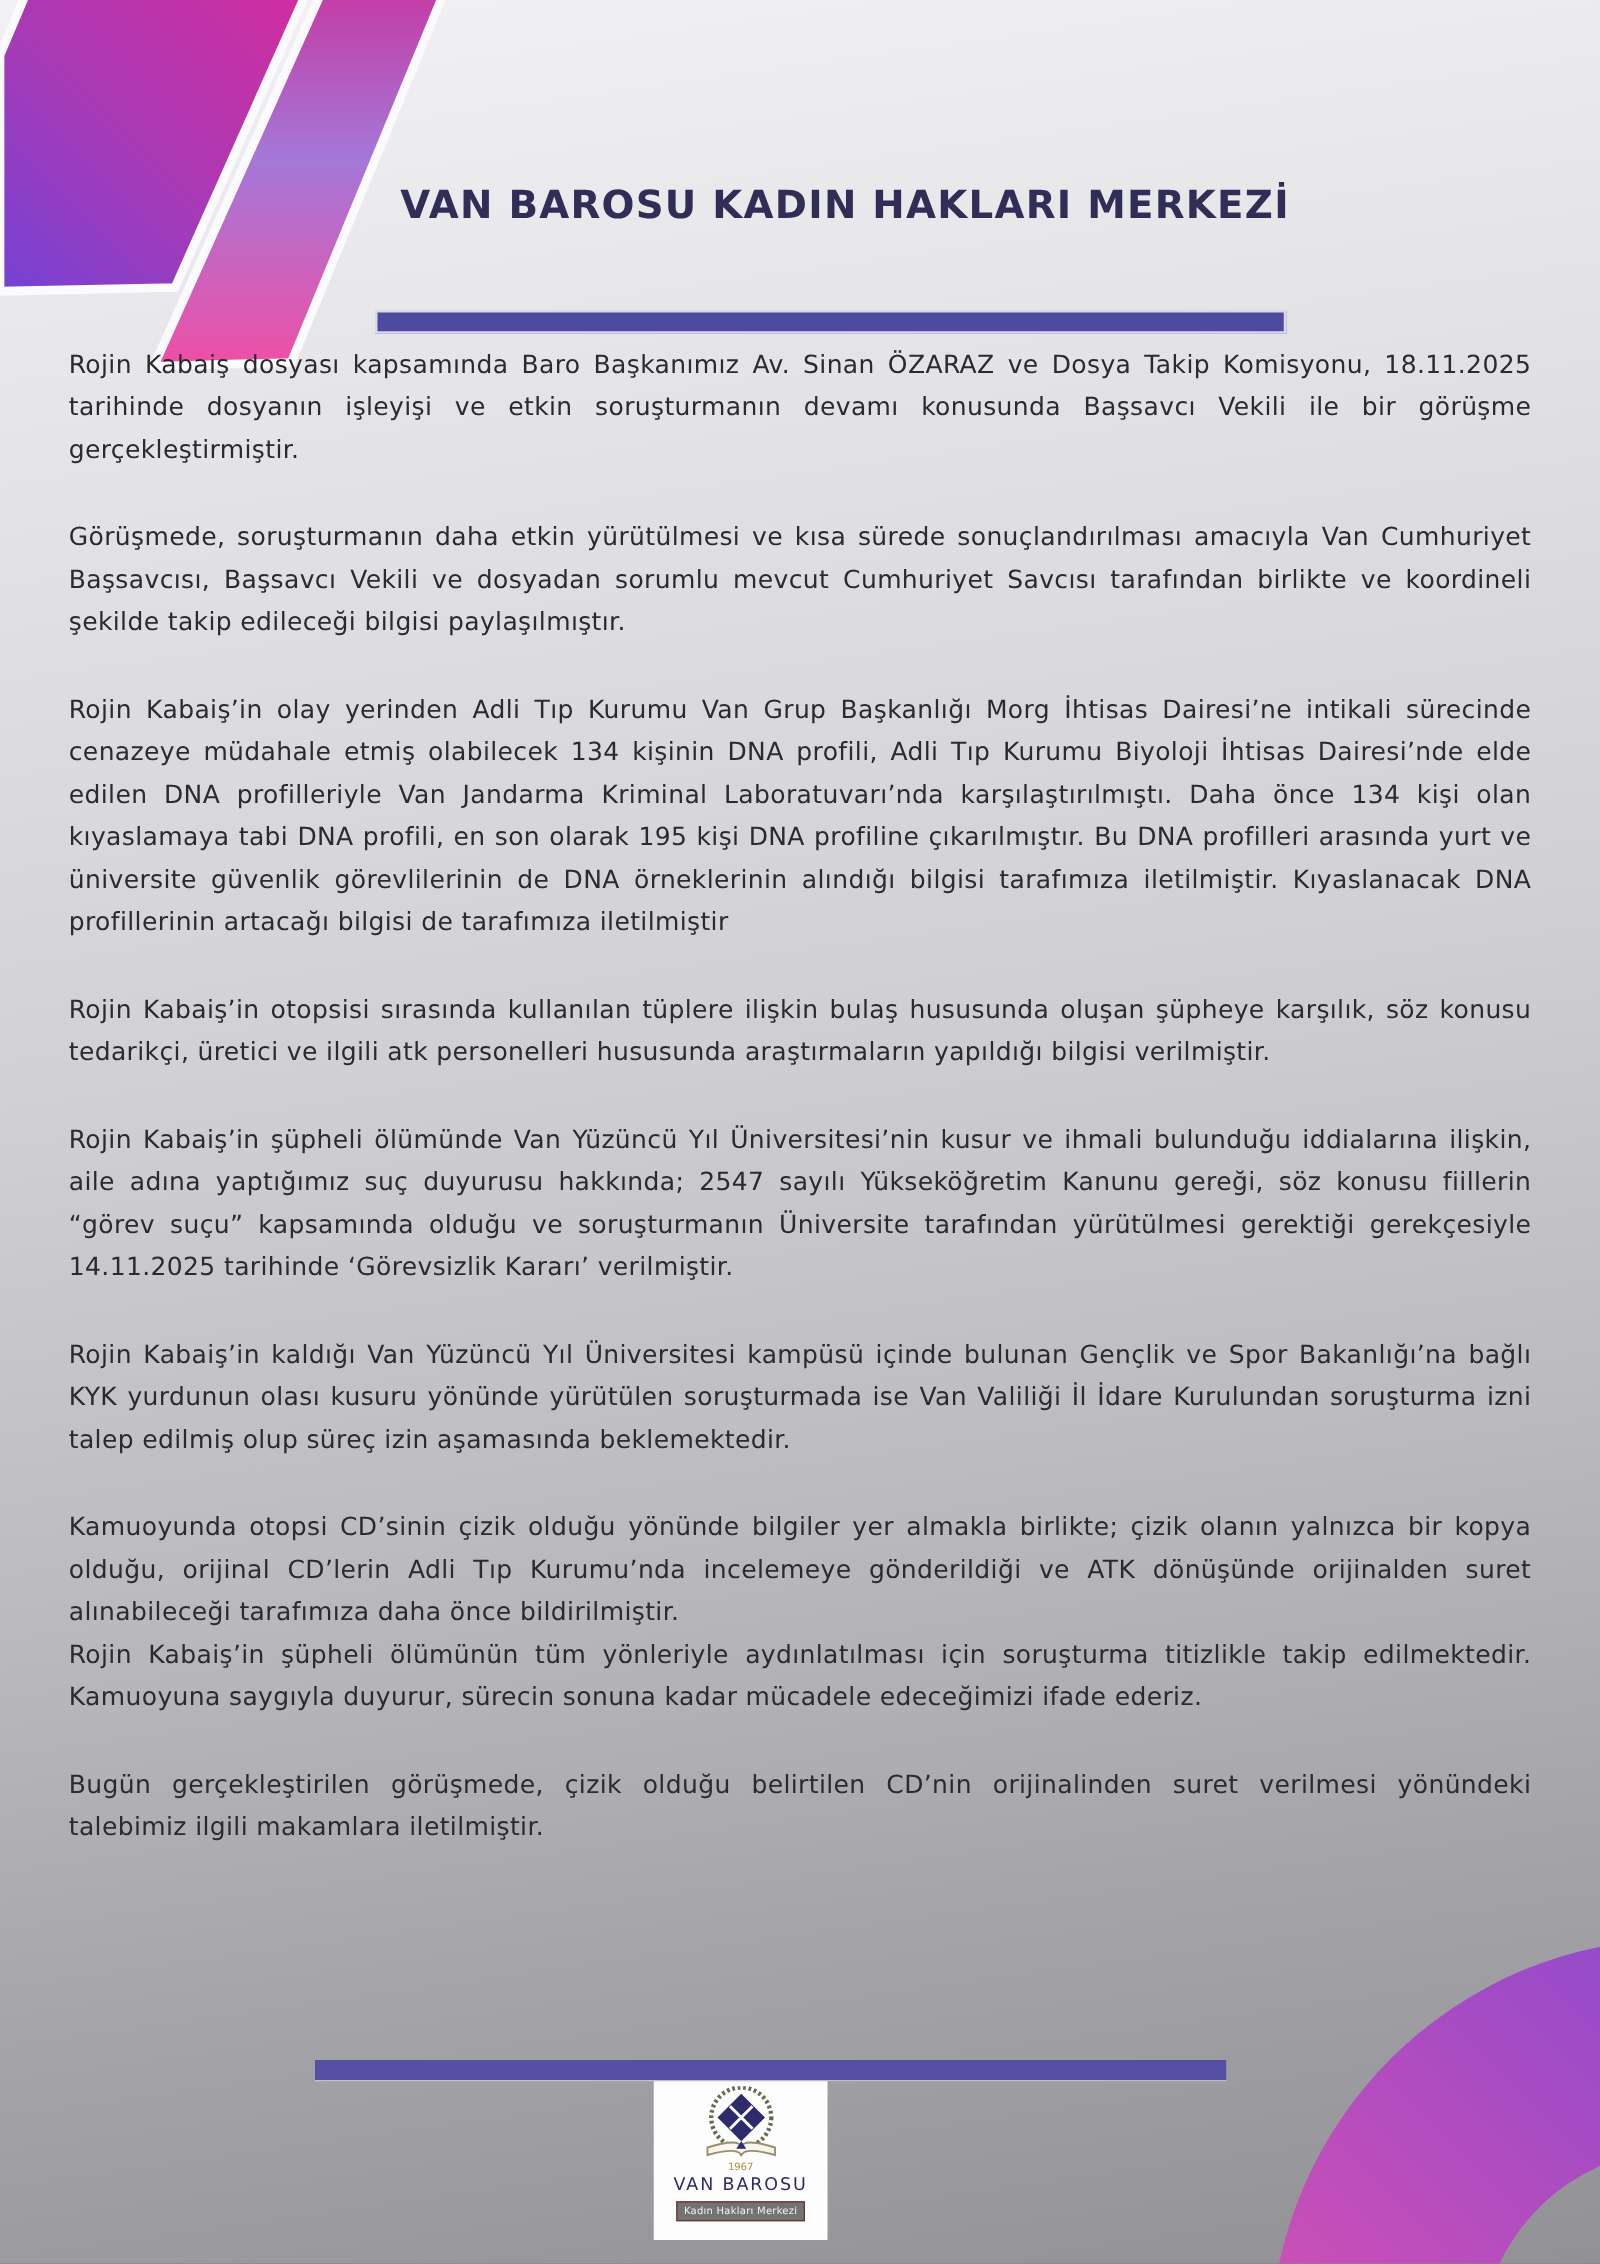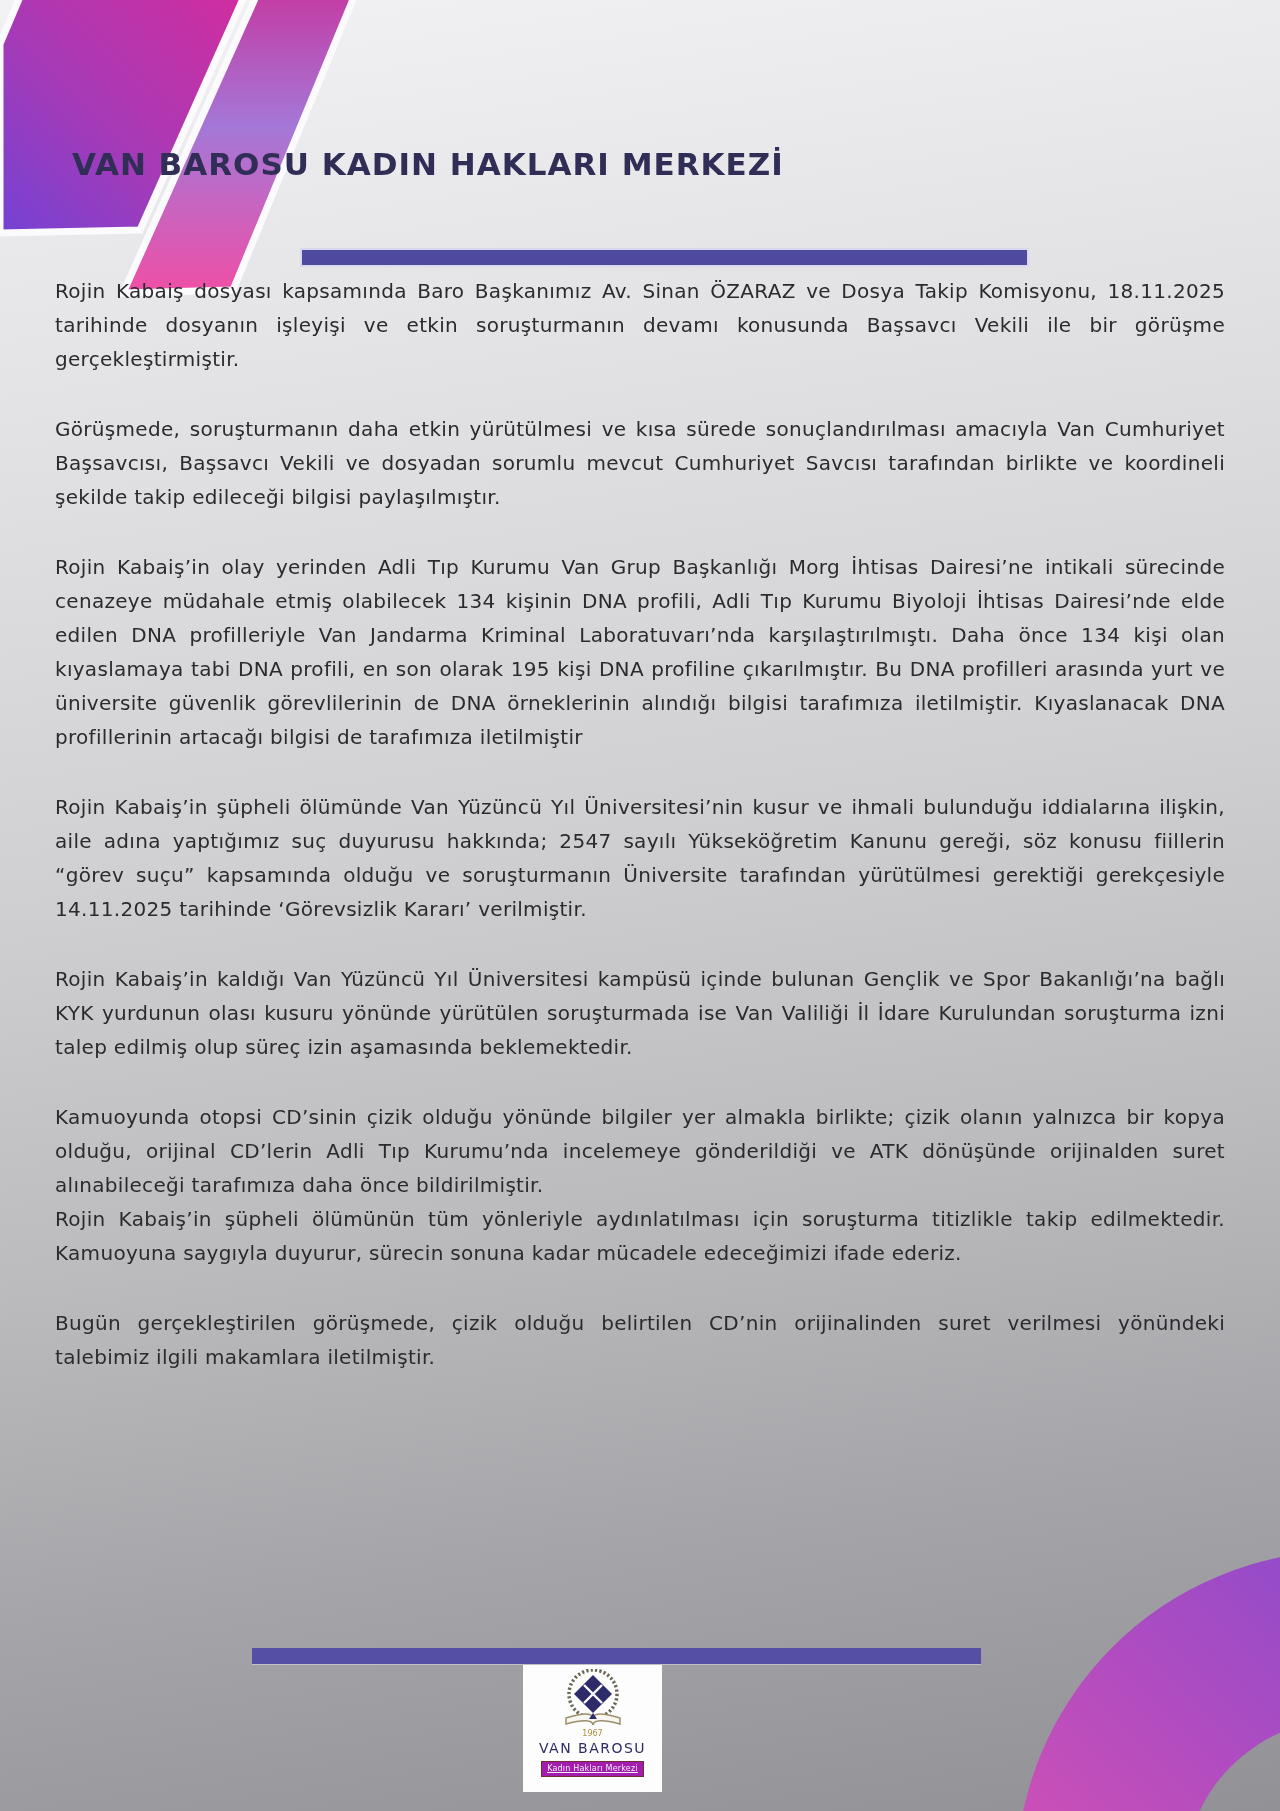--- a/index.html
+++ b/index.html
@@ -10,21 +10,21 @@
     margin:0 auto;
     overflow:hidden;
     background:linear-gradient(172deg,#f2f1f3 0%,#e2e1e4 22%,#d0cfd2 45%,#bbbabd 65%,#a5a4a8 82%,#929196 100%);
     font-family:"DejaVu Sans","Liberation Sans",sans-serif;
   }
   .decor{position:absolute;inset:0;z-index:0;pointer-events:none;}
   .content-layer{position:absolute;inset:0;z-index:1;}
   .doc-title{
     position:absolute;top:146px;left:0;width:100%;
     padding-left:72px;box-sizing:border-box;
-    text-align:left;
+    text-align:center;
     font-size:31px;font-weight:bold;letter-spacing:1px;
     color:#302e56;margin:0;
   }
   .top-bar{
     position:absolute;left:300px;top:248px;width:725px;height:15px;
     background:#4e4aa0;border:2px solid #d9d8ec;
   }
   .bottom-bar{
     position:absolute;left:252px;top:1648px;width:729px;height:16px;
     background:#5550a6;box-shadow:0 1px 0 rgba(255,255,255,0.35);
@@ -43,23 +43,23 @@
     background:#fdfdfd;
     display:flex;flex-direction:column;align-items:center;
     box-sizing:border-box;padding-top:4px;
   }
   .logo-year{font-size:8px;color:#a98f3e;line-height:8px;margin-top:1px;}
   .logo-org{
     font-size:14px;font-weight:normal;letter-spacing:1.5px;
     color:#2e2b66;line-height:16px;margin-top:2px;white-space:nowrap;
   }
   .logo-badge{
-    margin-top:5px;background:#a21caf;border:1px solid #6f2f2f;
+    margin-top:5px;background:#737373;border:1px solid #6f2f2f;
     color:#f2f2f2;font-size:8px;line-height:10px;
-    padding:2px 5px;white-space:nowrap;letter-spacing:0.2px;text-decoration:underline;
+    padding:2px 5px;white-space:nowrap;letter-spacing:0.2px;
   }
 </style>
 </head>
 <body>
 
 <div class="page">
 
   <svg class="decor" width="1280" height="1811" viewBox="0 0 1280 1811" xmlns="http://www.w3.org/2000/svg">
     <defs>
       <linearGradient id="g1" x1="0" y1="1" x2="1" y2="0">
@@ -90,20 +90,21 @@
   <div class="content-layer">
 
     <h1 class="doc-title">VAN BAROSU KADIN HAKLARI MERKEZİ</h1>
 
     <div class="top-bar"></div>
 
     <div class="body-text">
       <p class="para">Rojin Kabaiş dosyası kapsamında Baro Başkanımız Av. Sinan ÖZARAZ ve Dosya Takip Komisyonu, 18.11.2025 tarihinde dosyanın işleyişi ve etkin soruşturmanın devamı konusunda Başsavcı Vekili ile bir görüşme gerçekleştirmiştir.</p>
       <p class="para">Görüşmede, soruşturmanın daha etkin yürütülmesi ve kısa sürede sonuçlandırılması amacıyla Van Cumhuriyet Başsavcısı, Başsavcı Vekili ve dosyadan sorumlu mevcut Cumhuriyet Savcısı tarafından birlikte ve koordineli şekilde takip edileceği bilgisi paylaşılmıştır.</p>
       <p class="para">Rojin Kabaiş’in olay yerinden Adli Tıp Kurumu Van Grup Başkanlığı Morg İhtisas Dairesi’ne intikali sürecinde cenazeye müdahale etmiş olabilecek 134 kişinin DNA profili, Adli Tıp Kurumu Biyoloji İhtisas Dairesi’nde elde edilen DNA profilleriyle Van Jandarma Kriminal Laboratuvarı’nda karşılaştırılmıştı. Daha önce 134 kişi olan kıyaslamaya tabi DNA profili, en son olarak 195 kişi DNA profiline çıkarılmıştır. Bu DNA profilleri arasında yurt ve üniversite güvenlik görevlilerinin de DNA örneklerinin alındığı bilgisi tarafımıza iletilmiştir. Kıyaslanacak DNA profillerinin artacağı bilgisi de tarafımıza iletilmiştir</p>
+      <p class="para">Rojin Kabaiş’in otopsisi sırasında kullanılan tüplere ilişkin bulaş hususunda oluşan şüpheye karşılık, söz konusu tedarikçi, üretici ve ilgili atk personelleri hususunda araştırmaların yapıldığı bilgisi verilmiştir.</p>
       <p class="para">Rojin Kabaiş’in şüpheli ölümünde Van Yüzüncü Yıl Üniversitesi’nin kusur ve ihmali bulunduğu iddialarına ilişkin, aile adına yaptığımız suç duyurusu hakkında; 2547 sayılı Yükseköğretim Kanunu gereği, söz konusu fiillerin “görev suçu” kapsamında olduğu ve soruşturmanın Üniversite tarafından yürütülmesi gerektiği gerekçesiyle 14.11.2025 tarihinde ‘Görevsizlik Kararı’ verilmiştir.</p>
       <p class="para">Rojin Kabaiş’in kaldığı Van Yüzüncü Yıl Üniversitesi kampüsü içinde bulunan Gençlik ve Spor Bakanlığı’na bağlı KYK yurdunun olası kusuru yönünde yürütülen soruşturmada ise Van Valiliği İl İdare Kurulundan soruşturma izni talep edilmiş olup süreç izin aşamasında beklemektedir.</p>
       <p class="para tight">Kamuoyunda otopsi CD’sinin çizik olduğu yönünde bilgiler yer almakla birlikte; çizik olanın yalnızca bir kopya olduğu, orijinal CD’lerin Adli Tıp Kurumu’nda incelemeye gönderildiği ve ATK dönüşünde orijinalden suret alınabileceği tarafımıza daha önce bildirilmiştir.</p>
       <p class="para">Rojin Kabaiş’in şüpheli ölümünün tüm yönleriyle aydınlatılması için soruşturma titizlikle takip edilmektedir. Kamuoyuna saygıyla duyurur, sürecin sonuna kadar mücadele edeceğimizi ifade ederiz.</p>
       <p class="para">Bugün gerçekleştirilen görüşmede, çizik olduğu belirtilen CD’nin orijinalinden suret verilmesi yönündeki talebimiz ilgili makamlara iletilmiştir.</p>
     </div>
 
     <div class="bottom-bar"></div>
 
     <div class="logo-box">

